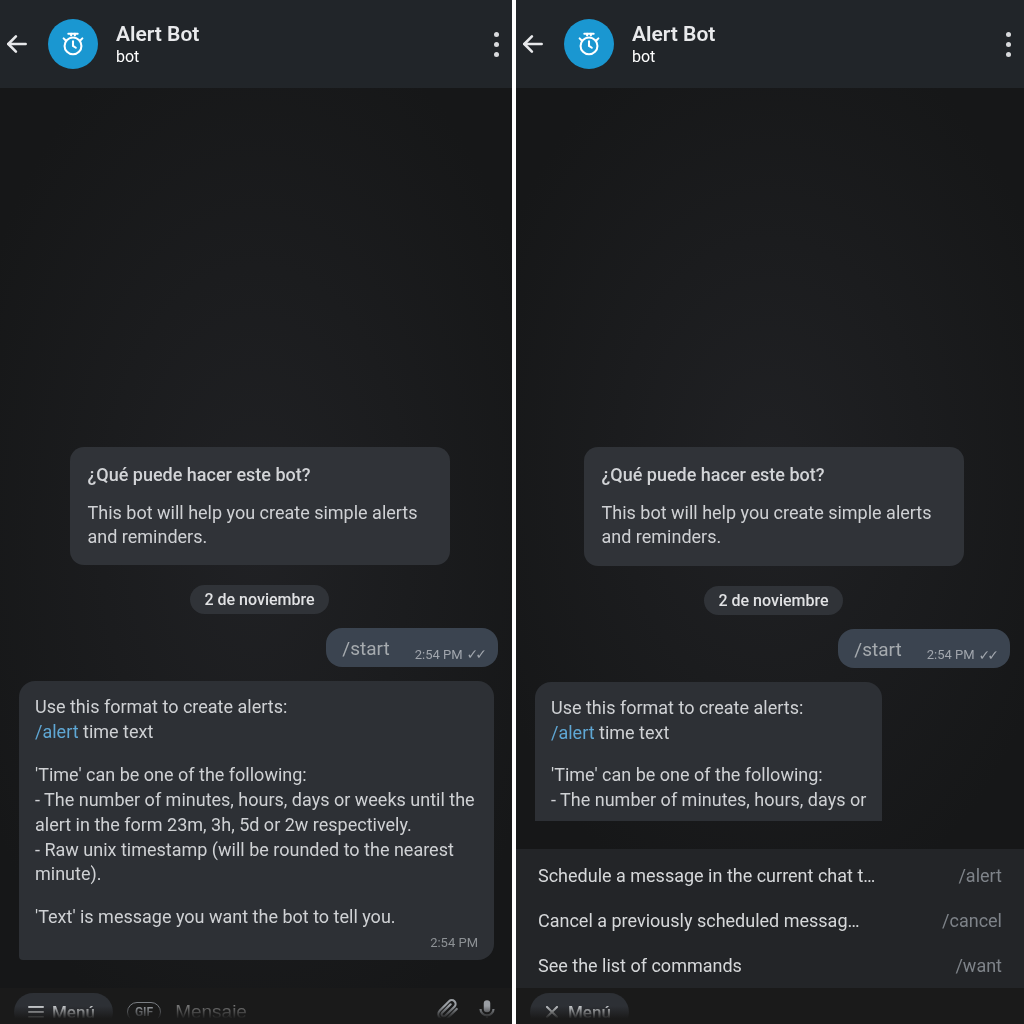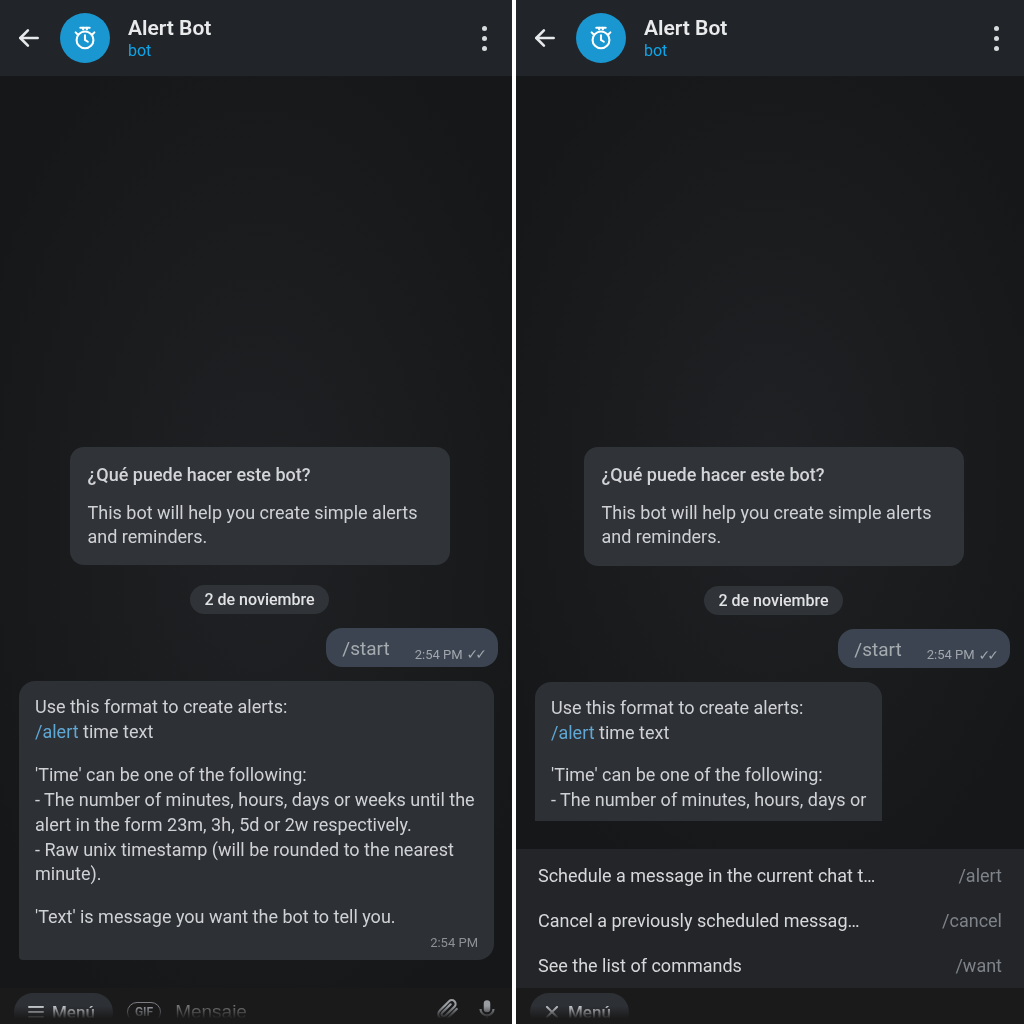--- a/index.html
+++ b/index.html
@@ -15,40 +15,40 @@
     background: #1a1a1a;
     display: flex;
     flex-direction: column;
     position: relative;
     overflow: hidden;
   }
   .pane + .pane { border-left: 4px solid #fff; }
 
   
   .hdr {
-    height: 76px;
+    height: 88px;
     background: #212529;
     display: flex;
     align-items: center;
-    padding: 0 16px;
+    padding: 0 4px;
     gap: 18px;
     flex: 0 0 auto;
   }
   .back { width: 26px; height: 26px; display:flex; align-items:center; justify-content:center; }
   .back svg { width: 26px; height: 26px; }
   .avatar {
     width: 50px; height: 50px; border-radius: 50%;
     background: #1a97d1;
     display:flex; align-items:center; justify-content:center;
     position: relative;
   }
   .avatar svg { width: 30px; height: 30px; }
   .title-block { flex: 1; display:flex; flex-direction:column; justify-content:center; line-height:1.25; }
   .title { color: #e9eaec; font-size: 21px; font-weight: 600; }
-  .subtitle { color: #0ea5e9; font-size: 16px; }
+  .subtitle { color: #ffffff; font-size: 16px; }
   .kebab { width: 24px; display:flex; flex-direction:column; align-items:center; gap:5px; }
   .kebab span { width:5px; height:5px; border-radius:50%; background:#d9dadd; }
 
   
   .chat {
     flex: 1;
     background: radial-gradient(ellipse at center, #202124 0%, #161718 85%);
     position: relative;
     overflow: hidden;
   }

